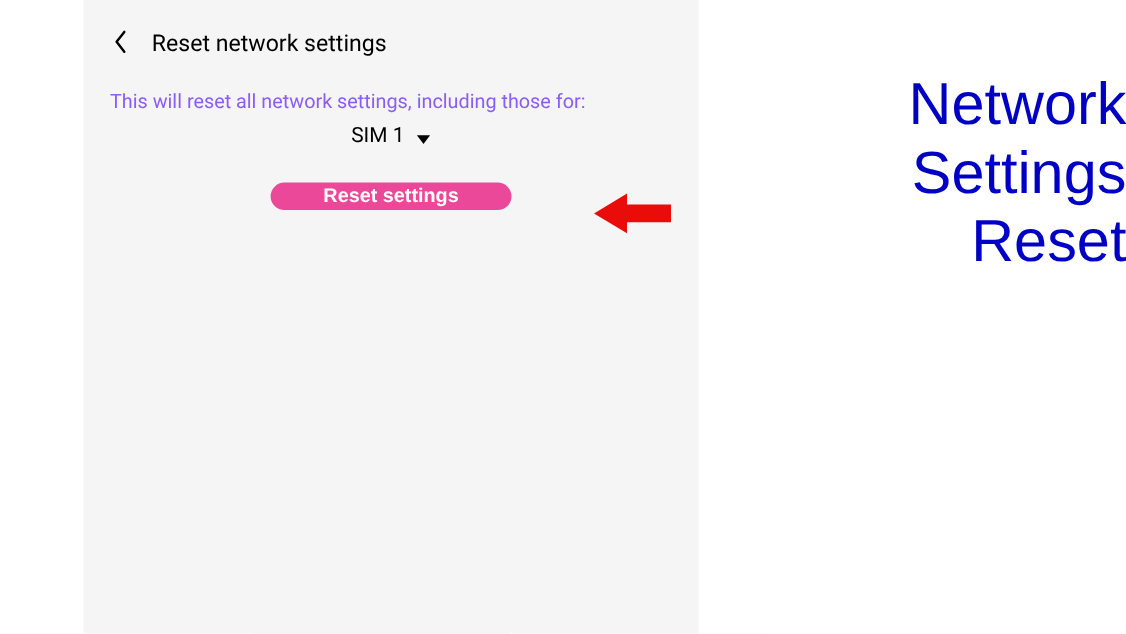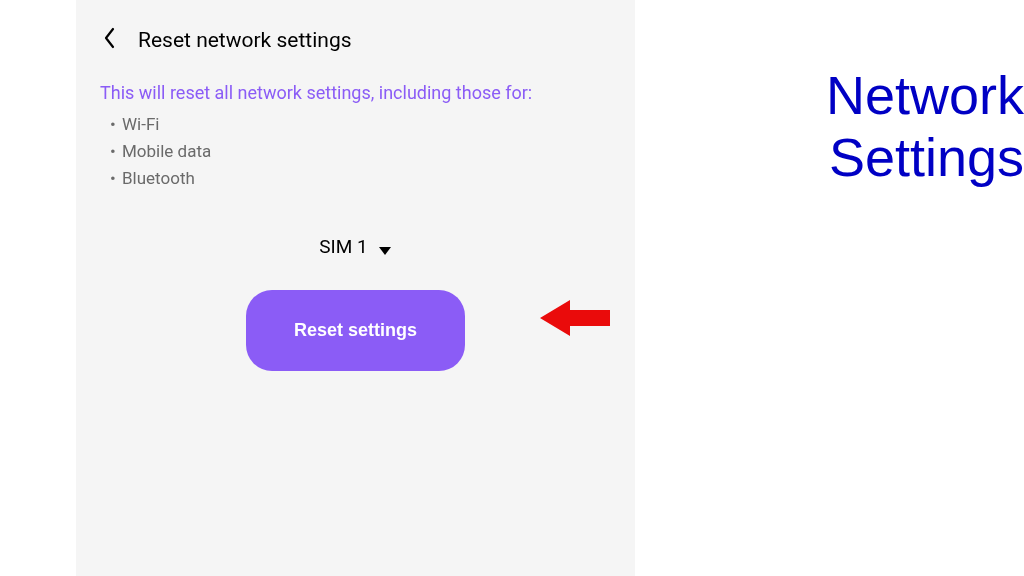--- a/index.html
+++ b/index.html
@@ -95,25 +95,25 @@
       width: 14px;
       height: 10px;
     }
     .button-row {
       display: flex;
       justify-content: center;
       align-items: center;
       position: relative;
     }
     .reset-button {
-      background: #8b5cf6;
+      background: #ec4899;
       color: #ffffff;
       border: none;
       border-radius: 26px;
-      padding: 30px 48px;
+      padding: 2px 48px;
       font-size: 18px;
       font-weight: 600;
       cursor: pointer;
     }
     .annotation-arrow {
       position: absolute;
       left: 440px;
       top: 6px;
     }
     .annotation-arrow svg {
@@ -146,25 +146,20 @@
       <span class="back-icon">
         <svg viewBox="0 0 14 22" fill="none" stroke="#000000" stroke-width="2.2" stroke-linecap="round" stroke-linejoin="round">
           <polyline points="10,2 3,11 10,20"></polyline>
         </svg>
       </span>
       <span class="page-title">Reset network settings</span>
     </div>
 
     <div class="description">This will reset all network settings, including those for:</div>
 
-    <ul class="bullet-list">
-      <li>Wi-Fi</li>
-      <li>Mobile data</li>
-      <li>Bluetooth</li>
-    </ul>
 
     <div class="sim-row">
       <span class="sim-label">SIM 1</span>
       <span class="dropdown-icon">
         <svg viewBox="0 0 14 10">
           <polygon points="1,1 13,1 7,9" fill="#000000"></polygon>
         </svg>
       </span>
     </div>
 
@@ -176,14 +171,15 @@
         </svg>
       </span>
     </div>
 
   </div>
 </div>
 
 <div class="right-panel">
   <div class="big-title">
     <span>Network Settings</span><br>
+    <span>Reset</span>
   </div>
 </div>
 
 </body></html>

